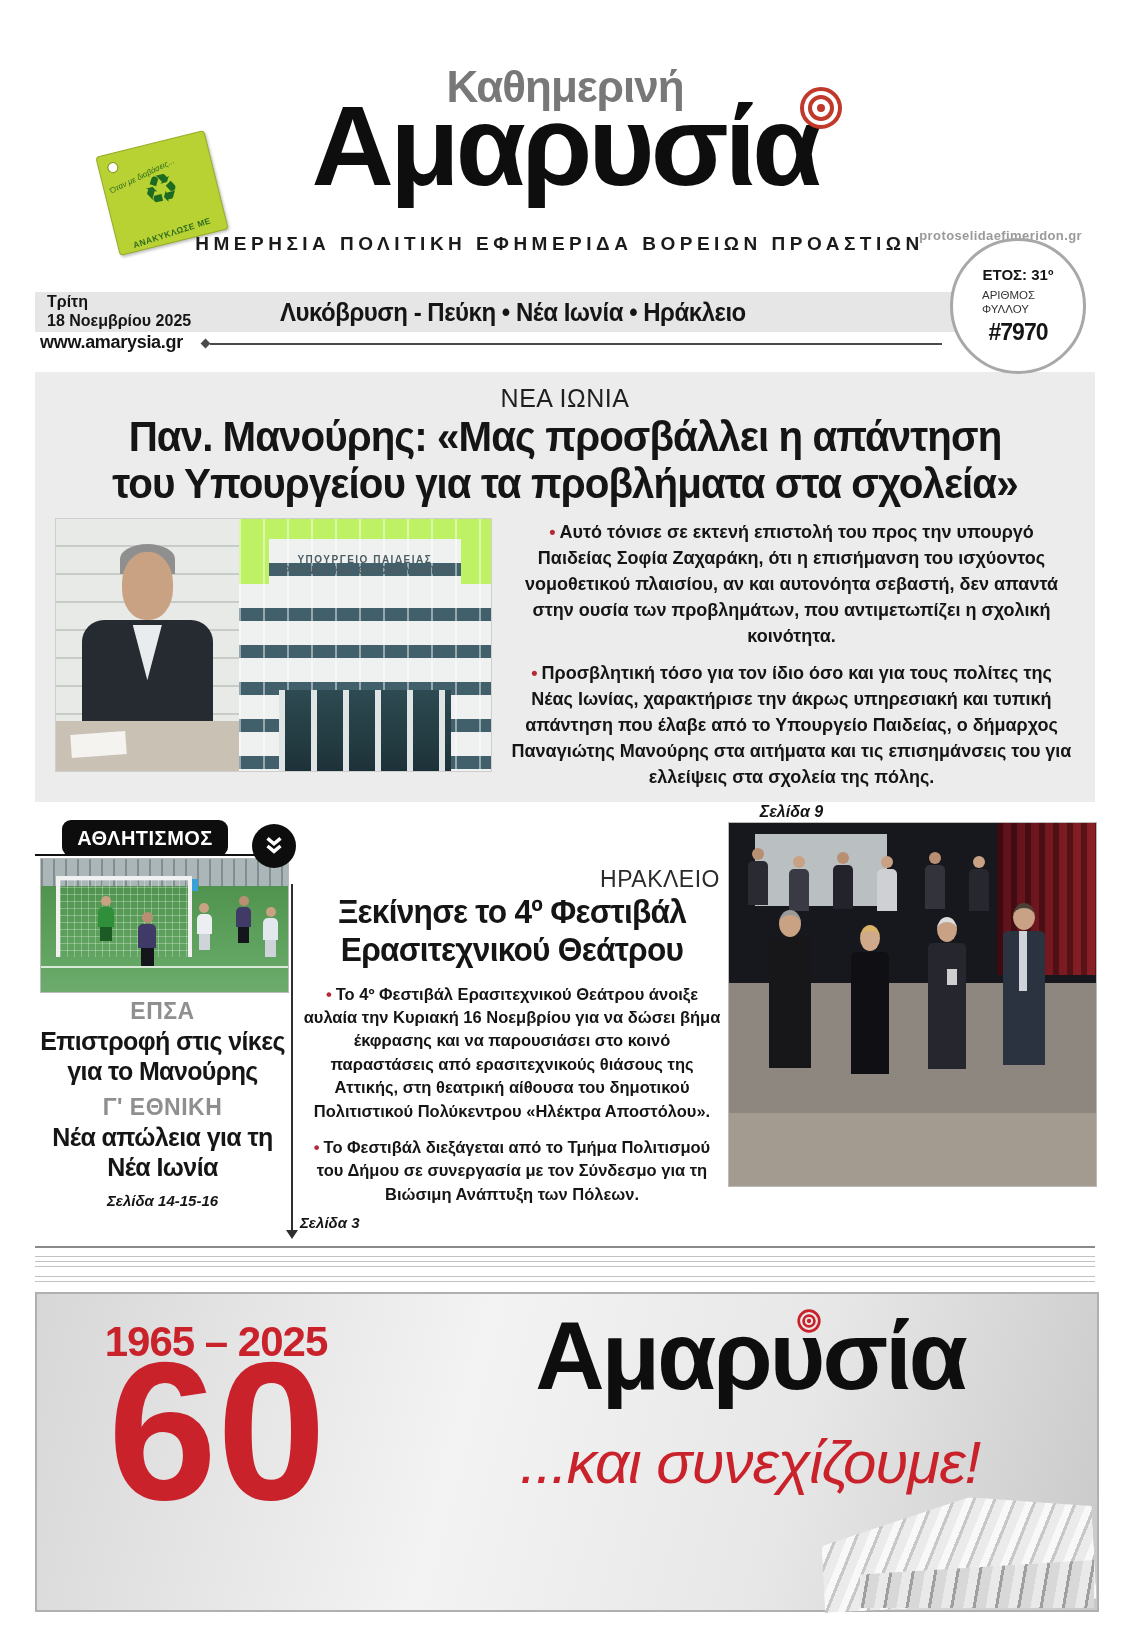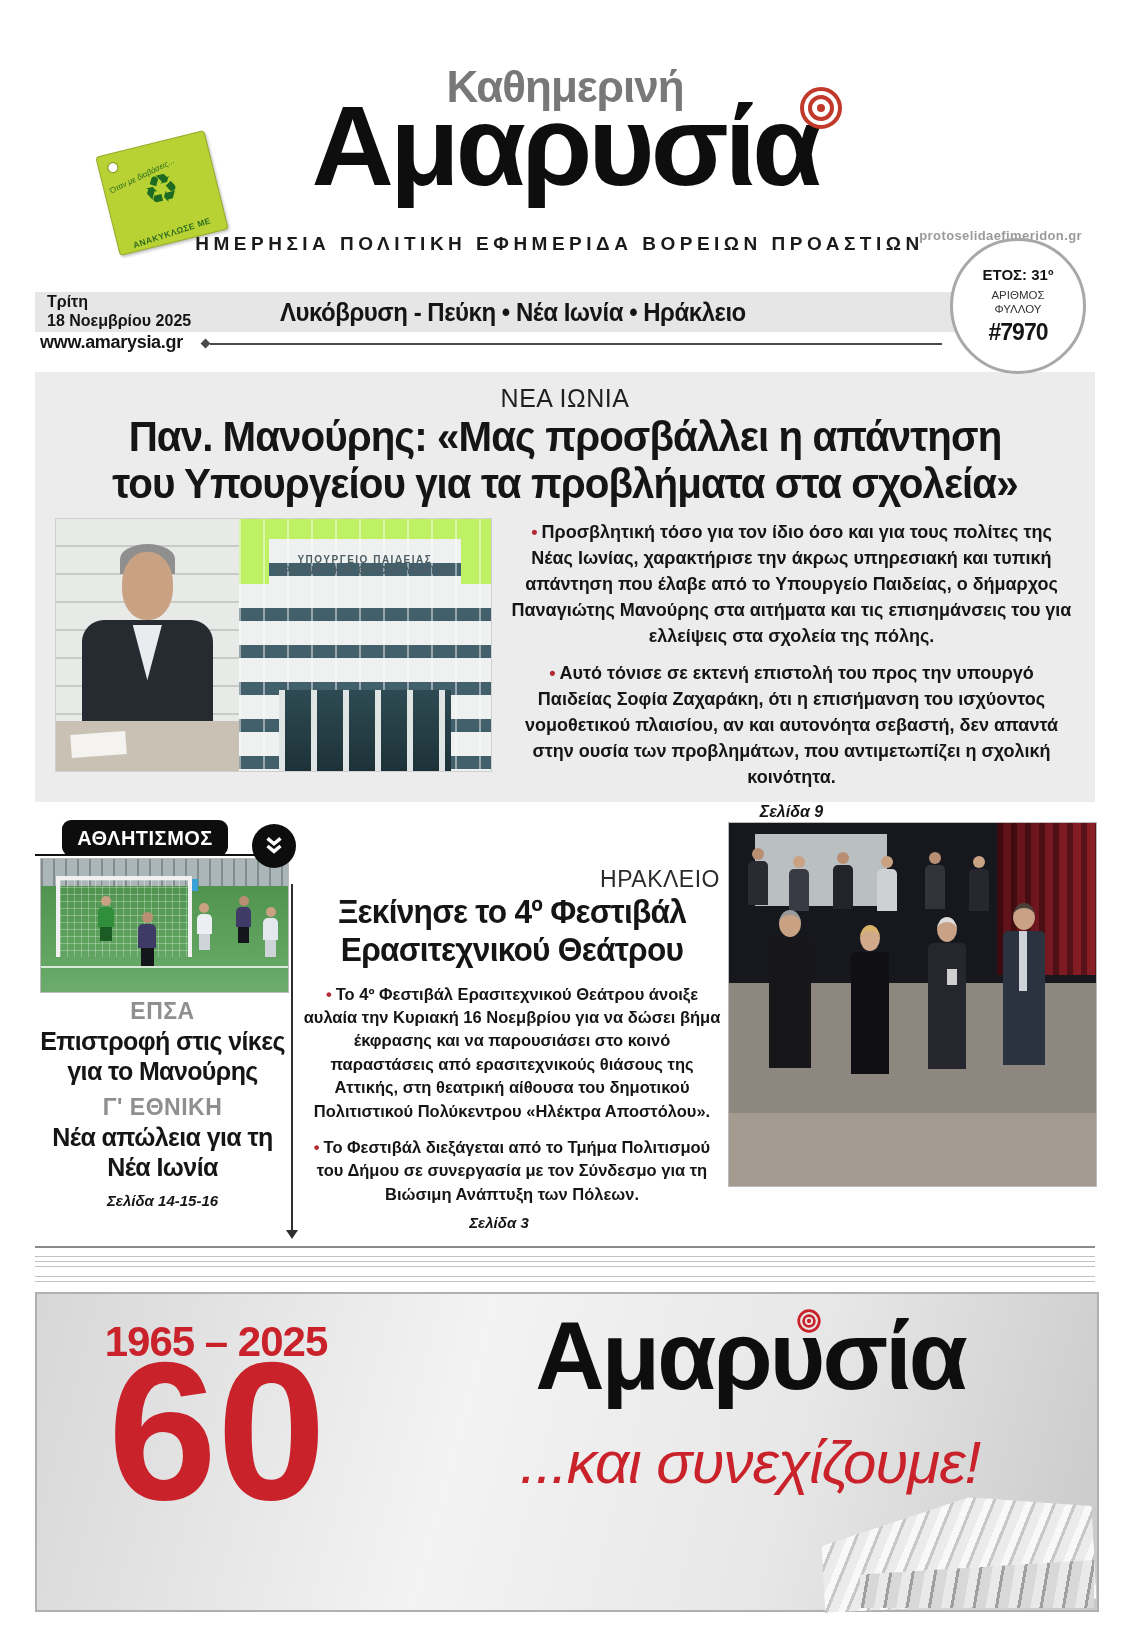--- a/index.html
+++ b/index.html
@@ -33,21 +33,21 @@
              font-weight:bold;color:#2f6c1f;letter-spacing:.5px;transform:rotate(-4deg);}
 
   
   .dateband{left:35px;top:292px;width:950px;height:40px;background:#e6e6e6;display:flex;align-items:center;}
   .dateblock{padding-left:12px;line-height:1.18;font-weight:bold;}
   .regions{flex:1;text-align:center;font-size:25px;font-weight:bold;letter-spacing:-.5px;}
   .issue-circle{left:950px;top:238px;width:130px;height:130px;border-radius:50%;background:#fff;
                 border:3px solid #a8a8a8;display:flex;flex-direction:column;align-items:center;
                 justify-content:center;z-index:5;}
   .year-lbl{font-size:15px;font-weight:bold;}
-  .issue-lbl{font-size:11.5px;width:72px;text-align:center;line-height:1.25;margin-top:5px;color:#333;}
+  .issue-lbl{font-size:11.5px;width:72px;text-align:left;line-height:1.25;margin-top:5px;color:#333;}
   .issue-num{font-size:23px;margin-top:3px;letter-spacing:-1px;font-weight:600;}
   .website{left:40px;top:332px;font-size:18px;font-weight:bold;letter-spacing:-.3px;}
   .rule{left:210px;top:343px;width:732px;height:2px;background:#4a4a4a;}
   .rule-dot{left:202px;top:340px;width:7px;height:7px;background:#4a4a4a;transform:rotate(45deg);}
 
   
   .lead-panel{left:35px;top:372px;width:1060px;height:430px;background:#ececec;}
   .lead-kicker{margin-top:12px;text-align:center;font-size:25px;color:#1f1f1f;letter-spacing:.5px;}
   .lead-h{text-align:center;font-size:42px;font-weight:bold;line-height:1.13;letter-spacing:-1px;}
   .lead-row{display:flex;margin-top:10px;}
@@ -106,21 +106,21 @@
   .s-ref{font-size:15px;font-weight:bold;font-style:italic;margin-top:10px;}
   .vdivider{left:291px;top:884px;width:2px;height:346px;background:#2e2e2e;}
   .varrow{left:286px;top:1230px;width:0;height:0;border-left:6px solid transparent;
           border-right:6px solid transparent;border-top:9px solid #2e2e2e;}
 
   
   .hk-col{left:300px;top:866px;width:424px;}
   .hk-kick{text-align:right;font-size:23px;color:#2b2b2b;letter-spacing:.5px;padding-right:4px;}
   .hk-h{text-align:center;font-size:33px;font-weight:bold;line-height:1.16;letter-spacing:-.8px;}
   .hk-p{font-size:16.5px;font-weight:600;line-height:1.42;text-align:center;margin:13px 0 0;}
-  .hk-ref{font-size:15px;font-weight:bold;font-style:italic;text-align:center;padding-right:26px;margin-top:8px;}
+  .hk-ref{font-size:15px;font-weight:bold;font-style:italic;text-align:left;padding-right:26px;margin-top:8px;}
 
   .theater{left:728px;top:822px;width:367px;height:363px;position:absolute;overflow:hidden;border:1px solid #bbb;
            background:linear-gradient(180deg,#17181d 0 44%,#8d8780 44% 80%,#a39a90 80% 100%);}
   .th-screen{position:absolute;left:7%;top:3%;width:36%;height:20%;background:#ccd1d4;opacity:.9;}
   .th-curtain{position:absolute;right:0;top:0;width:27%;height:42%;
               background:linear-gradient(90deg,#5c1018,#8c1f26),
                          repeating-linear-gradient(90deg,rgba(0,0,0,.35) 0 6px,transparent 6px 14px);
               background-blend-mode:multiply;}
 
   
@@ -208,22 +208,22 @@
           </div>
           <div class="b-block" style="left:0;top:26%;width:100%;height:74%;"></div>
           <div class="b-block" style="left:12%;top:8%;width:76%;height:20%;"></div>
           <div class="b-mull"></div>
           <div class="b-entry">
               <div class="b-pillars"></div>
             </div>
         </div>
       </div>
       <div class="lead-text">
+        <p class="bullet-p"><span class="bullet-mark">•</span><span>Αυτό τόνισε σε εκτενή επιστολή του προς την υπουργό Παιδείας Σοφία Ζαχαράκη, ότι η επισήμανση του ισχύοντος νομοθετικού πλαισίου, αν και αυτονόητα σεβαστή, δεν απαντά στην ουσία των προβλημάτων, που αντιμετωπίζει η σχολική κοινότητα.</span></p>
         <p class="bullet-p"><span class="bullet-mark">•</span><span>Προσβλητική τόσο για τον ίδιο όσο και για τους πολίτες της Νέας Ιωνίας, χαρακτήρισε την άκρως υπηρεσιακή και τυπική απάντηση που έλαβε από το Υπουργείο Παιδείας, ο δήμαρχος Παναγιώτης Μανούρης στα αιτήματα και τις επισημάνσεις του για ελλείψεις στα σχολεία της πόλης.</span></p>
-        <p class="bullet-p"><span class="bullet-mark">•</span><span>Αυτό τόνισε σε εκτενή επιστολή του προς την υπουργό Παιδείας Σοφία Ζαχαράκη, ότι η επισήμανση του ισχύοντος νομοθετικού πλαισίου, αν και αυτονόητα σεβαστή, δεν απαντά στην ουσία των προβλημάτων, που αντιμετωπίζει η σχολική κοινότητα.</span></p>
         <div class="pageref">Σελίδα 9</div>
       </div>
     </div>
   </div>
 
   <div class="abs sports-pill">ΑΘΛΗΤΙΣΜΟΣ</div>
   <div class="abs pill-rule"></div>
   <div class="abs chev-badge">
     <svg width="26" height="26" viewBox="0 0 24 24">
       <path d="M6 5 L12 10 L18 5" fill="none" stroke="#fff" stroke-width="3.2"></path>

